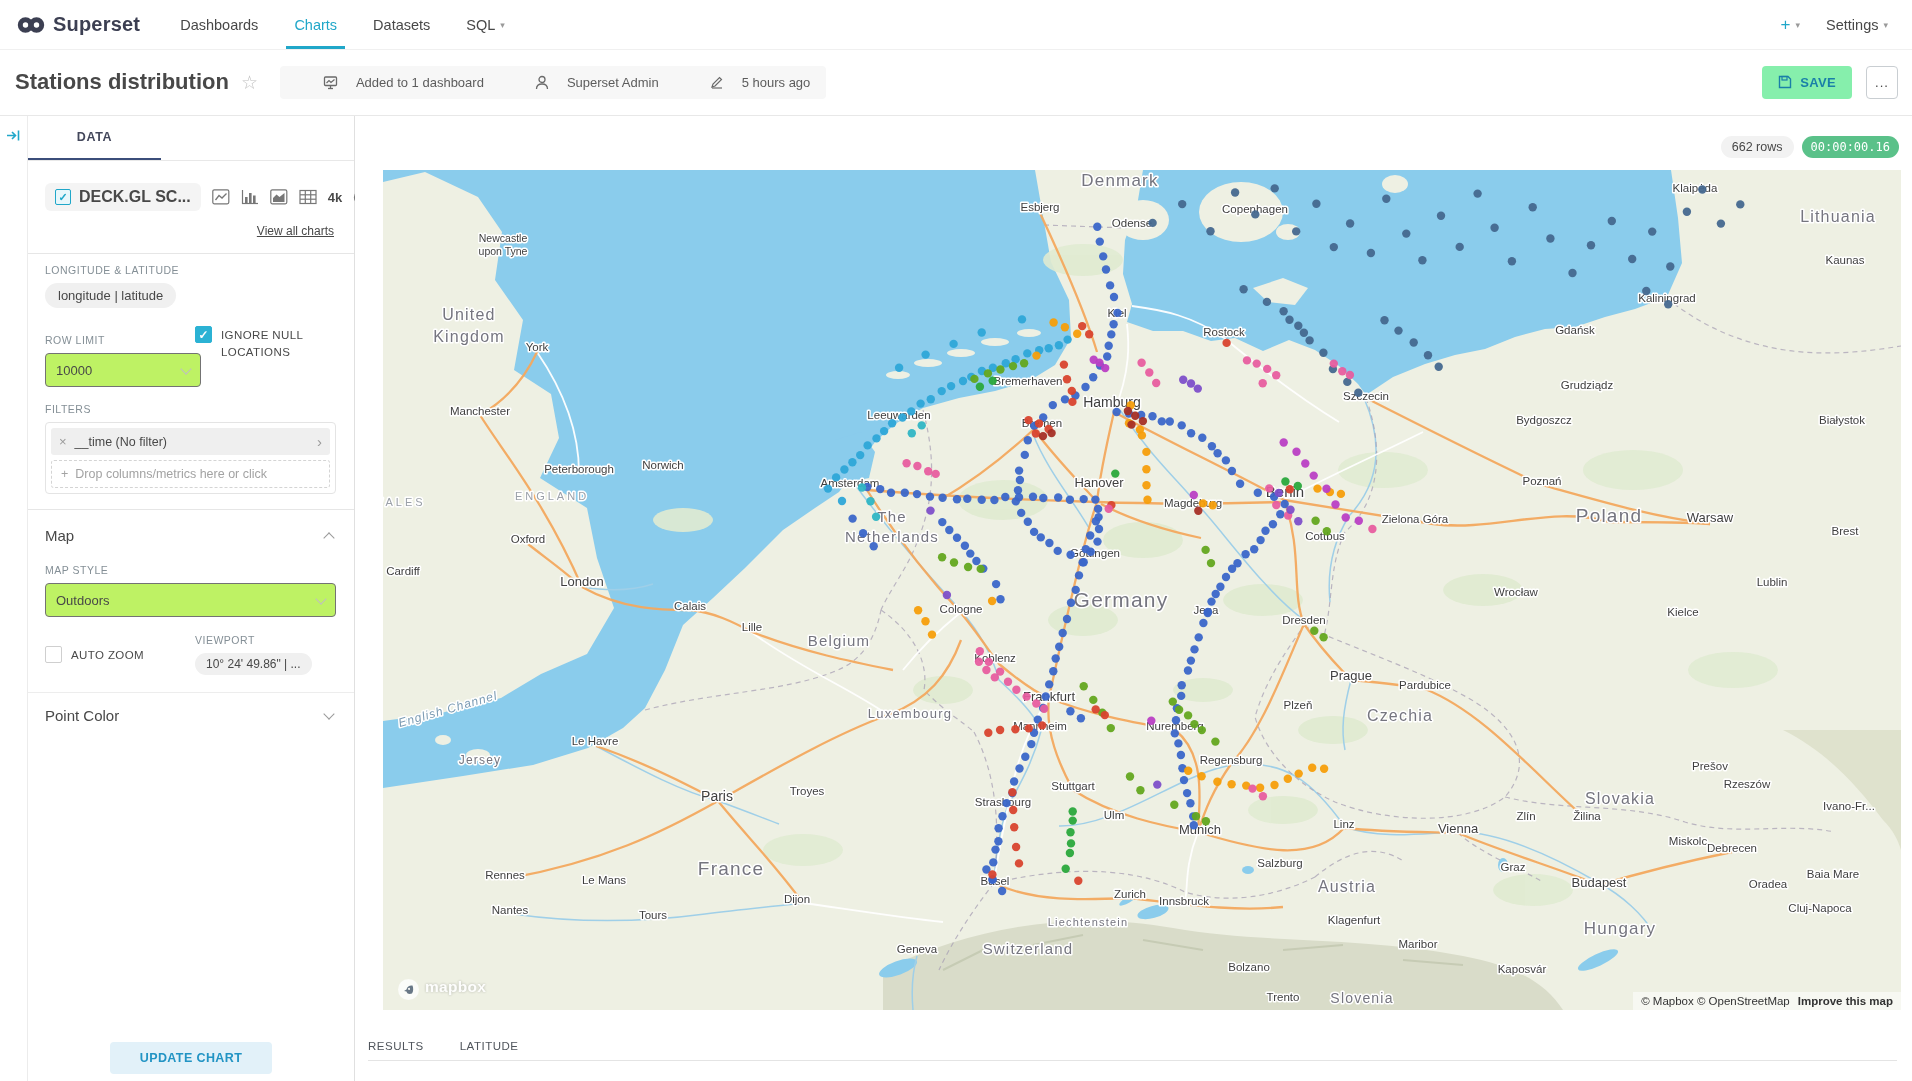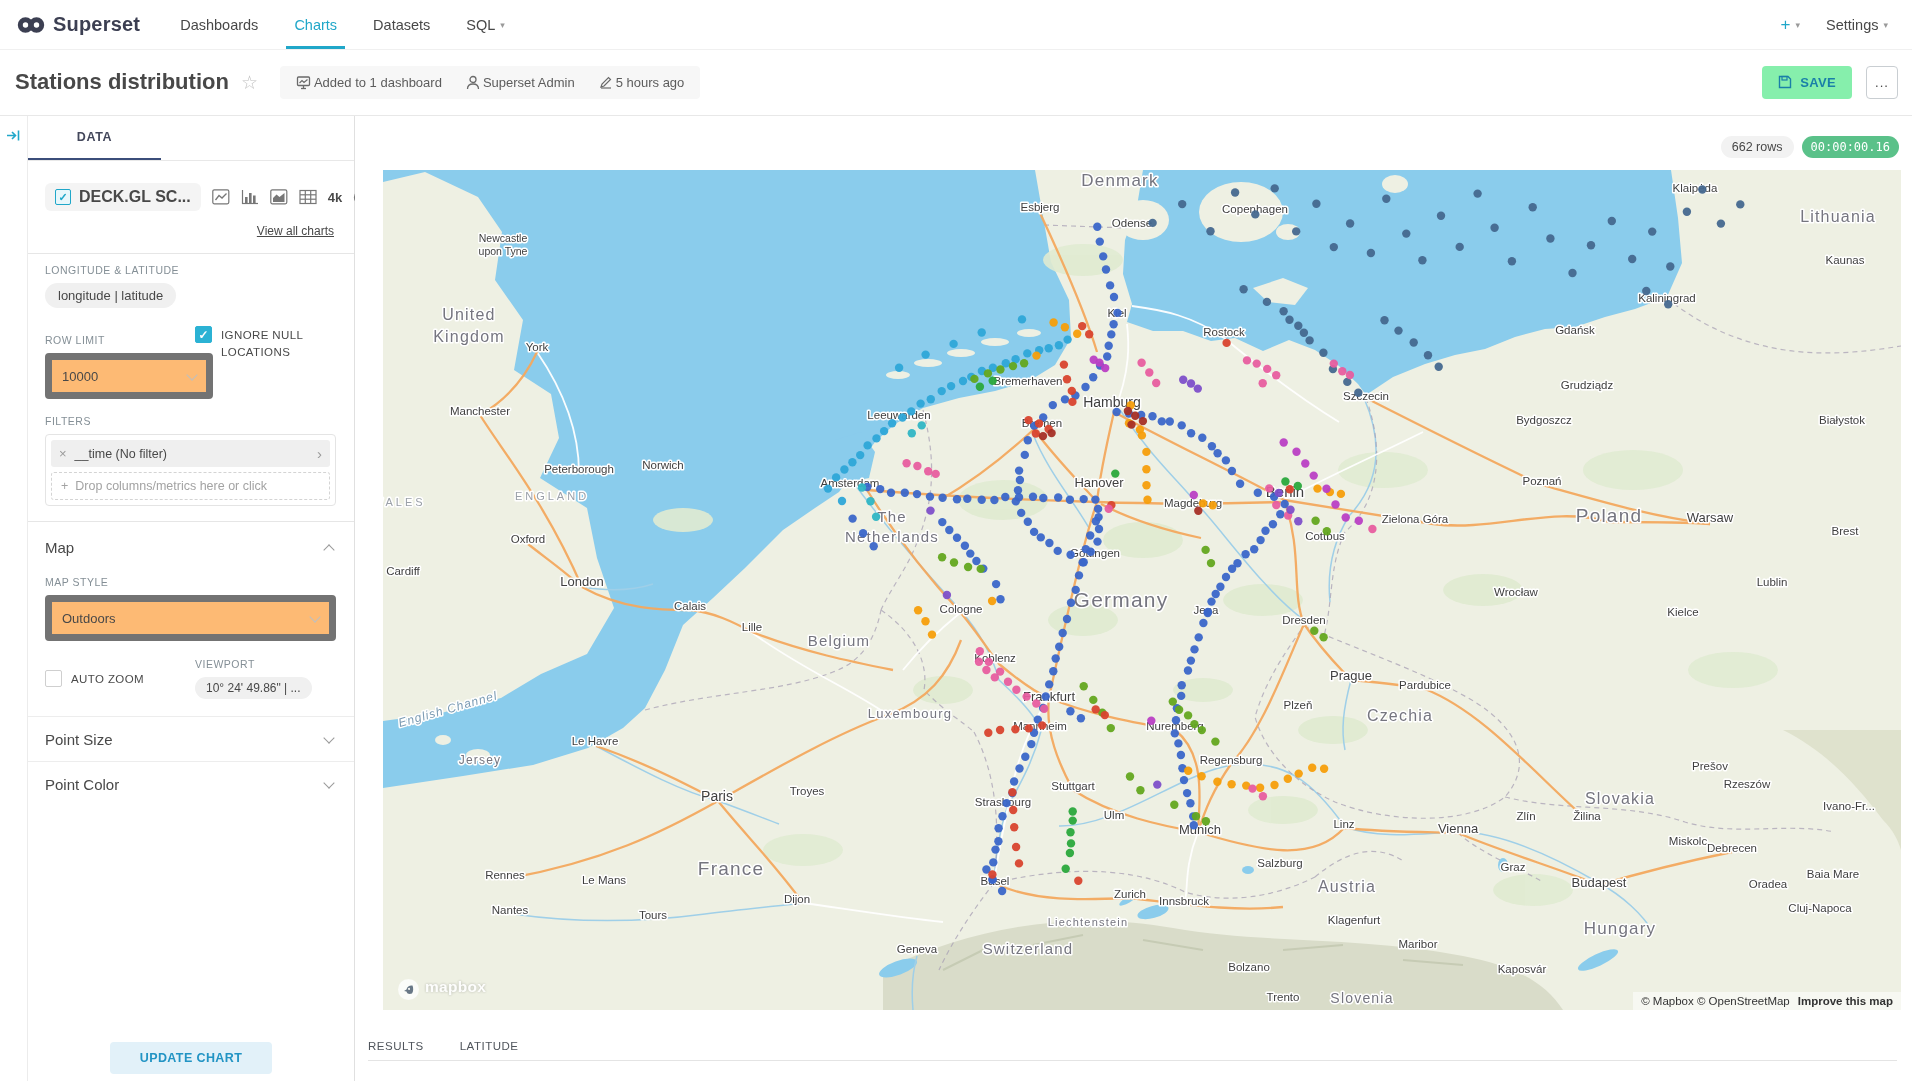--- a/index.html
+++ b/index.html
@@ -15,21 +15,21 @@
   .nav-caret{font-size:9px;color:#9a9a9a;margin-left:5px;}
   .nav-right{margin-left:auto;display:flex;align-items:center;gap:26px;padding-right:24px;}
   .nav-plus{color:#20a7c9;font-size:17px;display:flex;align-items:center;cursor:pointer;}
   .nav-settings{font-size:14.5px;color:#484848;display:flex;align-items:center;cursor:pointer;}
 
   
   .chart-header{position:absolute;left:0;top:49px;right:0;height:66px;border-bottom:1px solid #e8e8e8;display:flex;align-items:center;background:#fff;z-index:25;}
   .page-title{font-size:22px;font-weight:bold;color:#484848;margin-left:15px;}
   .fav-star{font-size:19px;color:#c0c0c0;margin-left:12px;cursor:pointer;}
   .meta-group{display:flex;align-items:center;gap:24px;background:#f7f7f7;border-radius:4px;padding:9px 16px;margin-left:22px;}
-  .meta-item{display:flex;align-items:center;gap:3px;font-size:13px;color:#5c5c5c;}
+  .meta-item{display:flex;align-items:center;gap:18px;font-size:13px;color:#5c5c5c;margin-left:27px;}
   .meta-item svg{flex:0 0 auto;}
   .header-actions{margin-left:auto;display:flex;align-items:center;gap:14px;padding-right:14px;}
   .save-btn{display:flex;align-items:center;gap:8px;background:#86efac;color:#1a7fa8;font-weight:bold;font-size:13px;letter-spacing:.3px;border:none;border-radius:4px;height:33px;padding:0 16px;cursor:pointer;}
   .more-btn{width:32px;height:33px;border:1px solid #c9ced2;border-radius:4px;background:#fff;color:#484848;font-size:13px;line-height:30px;text-align:center;letter-spacing:1px;cursor:pointer;}
 
   
   .content{position:absolute;left:0;top:115px;right:0;bottom:0;display:flex;}
   .gutter{width:27px;border-right:1px solid #ececec;padding-top:13px;display:flex;justify-content:center;}
   .panel{width:326px;border-right:1px solid #e0e0e0;position:relative;background:#fff;}
   .main{flex:1;position:relative;background:#fff;}
@@ -52,21 +52,21 @@
   .chev{display:inline-block;width:7px;height:7px;border-right:1.6px solid #9a9a9a;border-bottom:1.6px solid #9a9a9a;}
   .chev.up{transform:rotate(-135deg);margin-top:4px;}
   .chev.down{transform:rotate(45deg);margin-bottom:3px;}
 
   .ctl-label{font-size:10.5px;letter-spacing:.5px;color:#848f96;margin:10px 20px 7px 17px;}
   .chip{display:inline-block;background:#f0f0f0;border-radius:13px;padding:5px 13px;font-size:13px;color:#484848;margin-left:17px;cursor:pointer;}
 
   .rl-row{display:flex;margin-top:16px;padding:0 18px 0 17px;}
   .rl-left{width:150px;}
   .rl-left .ctl-label{margin-left:0;}
-  .select{height:32px;border:7px solid #737373;border-radius:4px;display:flex;align-items:center;padding:0 10px;font-size:13px;color:#484848;background:#fdba74;cursor:pointer;}
+  .select{height:32px;border:1px solid #737373;border-radius:4px;display:flex;align-items:center;padding:0 10px;font-size:13px;color:#484848;background:#bef264;cursor:pointer;}
   .select .chev{margin-left:auto;border-color:#bfbfbf;}
   .rl-right{flex:1;display:flex;gap:9px;align-items:flex-start;padding-top:2px;}
   .cb{width:17px;height:17px;border-radius:2px;font-size:12px;line-height:17px;text-align:center;font-weight:bold;flex:0 0 auto;cursor:pointer;box-sizing:border-box;}
   .cb.checked{background:#2bb2d4;border:1px solid #2bb2d4;color:#fff;}
   .cb.empty{background:#fff;border:1px solid #cfcfcf;color:transparent;}
   .cb.small{width:16px;height:16px;line-height:14px;background:#e8f7fb;border:1.5px solid #20a7c9;color:#20a7c9;font-size:11px;}
   .cb-label{font-size:11.5px;letter-spacing:.4px;color:#4a4a4a;line-height:1.45;padding-top:1px;}
 
   .filters-box{margin:4px 18px 0 17px;border:1px solid #e4e4e4;border-radius:4px;padding:5px;}
   .filter-chip{display:flex;align-items:center;background:#efefef;border-radius:3px;height:27px;padding:0 8px;cursor:pointer;}
@@ -293,24 +293,20 @@
           <span class="cb empty"></span>
           <span class="cb-label">AUTO ZOOM</span>
         </div>
         <div class="az-right">
           <div class="ctl-label">VIEWPORT</div>
           <span class="vp-chip">10° 24' 49.86" | ...</span>
         </div>
       </div>
 
       <div class="collapse-group">
-        <div class="collapse-row">
-          <span>Point Size</span>
-            <span class="chev down"></span>
-        </div>
         <div class="collapse-row">
           <span>Point Color</span>
             <span class="chev down"></span>
         </div>
       </div>
 
       <button class="update-btn">UPDATE CHART</button>
     </div>
 
     <div class="main">

